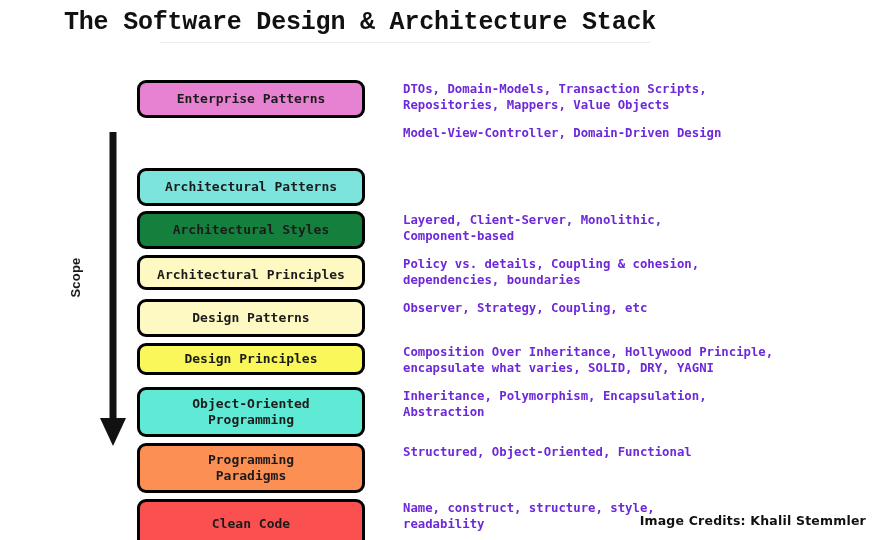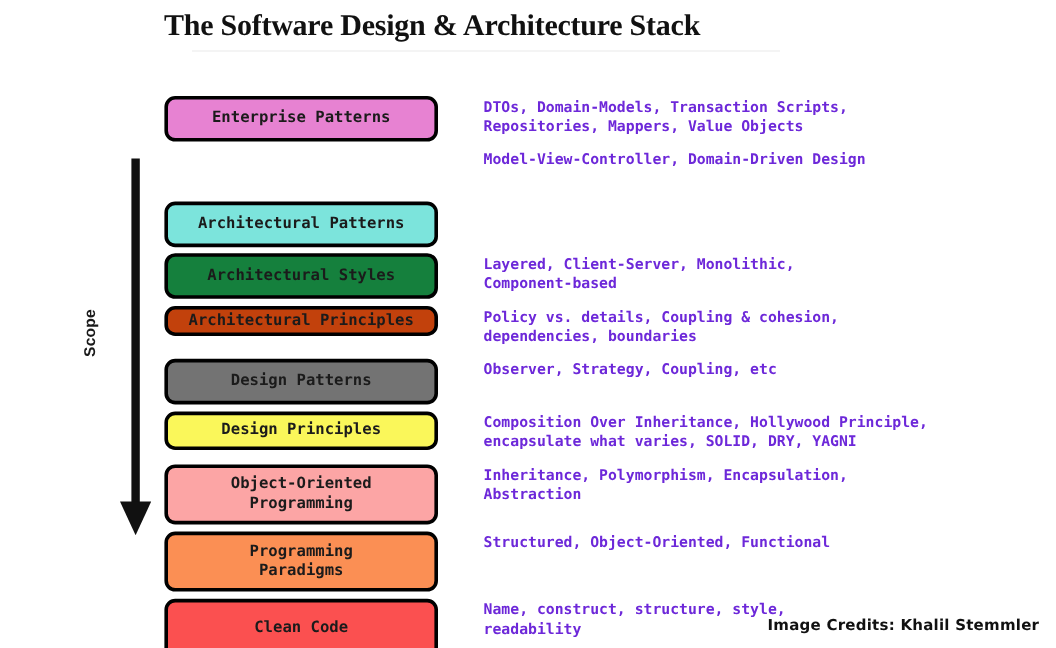--- a/index.html
+++ b/index.html
@@ -15,21 +15,21 @@
     position: relative;
   }
 
   
   .title {
     position: absolute;
     top: 8px;
     left: 0;
     width: 720px;
     text-align: center;
-    font-family: Liberation Serif, serif;
+    font-family: Liberation Mono, monospace;
     font-weight: bold;
     font-size: 25px;
     letter-spacing: -0.2px;
     color: #111111;
   }
   .title-rule {
     position: absolute;
     top: 42px;
     left: 160px;
     width: 490px;
@@ -150,41 +150,41 @@
       <div class="layer-desc" style="min-height: 38px;">Model-View-Controller, Domain-Driven Design</div>
     </div>
     <div class="row">
       <div class="layer-box" style="background: #15803d; border-color: rgb(0, 0, 0); color: rgb(27, 27, 27); height: 38px;">
         <span style="white-space: pre-line;">Architectural Styles</span>
       </div>
       <div class="layer-desc" style="min-height: 38px;">Layered, Client-Server, Monolithic,
 Component-based</div>
     </div>
     <div class="row">
-      <div class="layer-box" style="background: #c2410c; border-color: rgb(0, 0, 0); color: rgb(27, 27, 27); height: 25px;">
+      <div class="layer-box" style="background: #fef9c3; border-color: rgb(0, 0, 0); color: rgb(27, 27, 27); height: 35px; align-items: flex-end;">
         <span style="white-space: pre-line;">Architectural Principles</span>
       </div>
       <div class="layer-desc" style="min-height: 38px;">Policy vs. details, Coupling &amp; cohesion,
 dependencies, boundaries</div>
     </div>
     <div class="row">
-      <div class="layer-box" style="background: #737373; border-color: rgb(0, 0, 0); color: rgb(27, 27, 27); height: 38px;">
+      <div class="layer-box" style="background: #fef9c3; border-color: rgb(0, 0, 0); color: rgb(27, 27, 27); height: 38px;">
         <span style="white-space: pre-line;">Design Patterns</span>
       </div>
       <div class="layer-desc" style="min-height: 38px;">Observer, Strategy, Coupling, etc</div>
     </div>
     <div class="row">
       <div class="layer-box" style="background: rgb(250, 247, 90); border-color: rgb(0, 0, 0); color: rgb(27, 27, 27); height: 32px;">
         <span style="white-space: pre-line;">Design Principles</span>
       </div>
       <div class="layer-desc" style="min-height: 38px;">Composition Over Inheritance, Hollywood Principle,
 encapsulate what varies, SOLID, DRY, YAGNI</div>
     </div>
     <div class="row">
-      <div class="layer-box" style="background: #fca5a5; border-color: rgb(0, 0, 0); color: rgb(27, 27, 27); height: 50px; align-items: center;">
+      <div class="layer-box" style="background: #5eead4; border-color: rgb(0, 0, 0); color: rgb(27, 27, 27); height: 50px; align-items: center;">
         <span style="white-space: pre-line;">Object-Oriented
 Programming</span>
       </div>
       <div class="layer-desc" style="min-height: 50px;">Inheritance, Polymorphism, Encapsulation,
 Abstraction</div>
     </div>
     <div class="row">
       <div class="layer-box" style="background: rgb(251, 143, 84); border-color: rgb(0, 0, 0); color: rgb(27, 27, 27); height: 50px;">
         <span style="white-space: pre-line;">Programming
 Paradigms</span>

